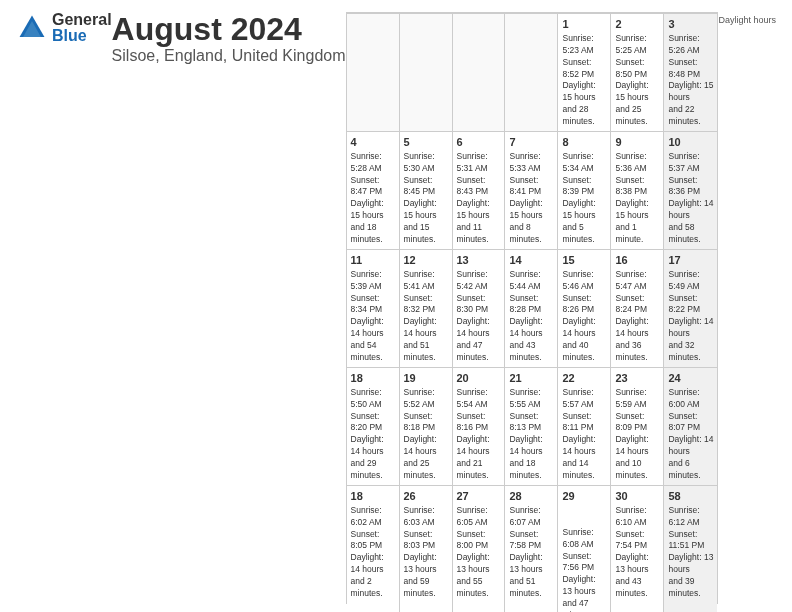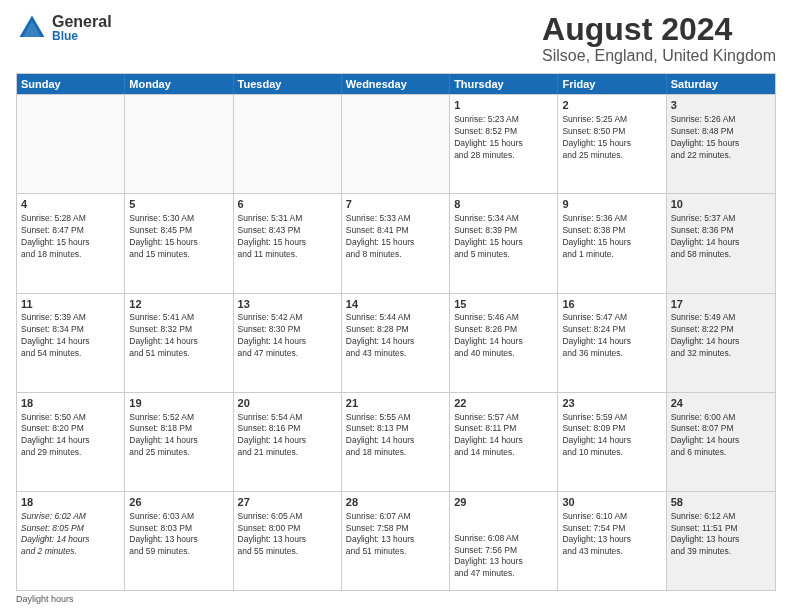--- a/index.html
+++ b/index.html
@@ -8,21 +8,21 @@
       background: #fff;
       width: 792px;
       height: 612px;
       overflow: hidden;
     }
     .page {
       width: 792px;
       height: 612px;
       padding: 12px 16px 8px 16px;
       display: flex;
-      flex-direction: column;
+      flex-direction: row;
     }
     .header {
       display: flex;
       justify-content: space-between;
       align-items: flex-start;
       margin-bottom: 8px;
     }
     .logo {
       display: flex;
       align-items: center;
@@ -32,21 +32,21 @@
       display: flex;
       flex-direction: column;
       line-height: 1;
     }
     .logo-general {
       font-size: 16px;
       font-weight: bold;
       color: #333;
     }
     .logo-blue {
-      font-size: 12px;
+      font-size: 16px;
       font-weight: bold;
       color: #1a6bb5;
     }
     .logo-icon {
       width: 32px;
       height: 32px;
     }
     .title-block {
       text-align: left;
     }
@@ -136,29 +136,20 @@
         <span class="logo-blue">Blue</span>
       </div>
     </div>
     <div class="title-block">
       <h1>August 2024</h1>
       <h2>Silsoe, England, United Kingdom</h2>
     </div>
   </div>
 
   <div class="calendar">
-    <div class="cal-header">
-    <div class="cal-header-cell">Sunday</div>
-        <div class="cal-header-cell">Monday</div>
-        <div class="cal-header-cell">Tuesday</div>
-        <div class="cal-header-cell">Wednesday</div>
-        <div class="cal-header-cell">Thursday</div>
-        <div class="cal-header-cell">Friday</div>
-        <div class="cal-header-cell">Saturday</div>
-      </div>
     <div class="cal-body">
     <div class="cal-row">
           <div class="cal-cell empty"></div>
           <div class="cal-cell empty"></div>
           <div class="cal-cell empty"></div>
           <div class="cal-cell empty"></div>
           <div class="cal-cell">
             <span class="day-num">1</span>
             <div class="cell-text" style="white-space: pre-line;">Sunrise: 5:23 AM
 Sunset: 8:52 PM
@@ -329,21 +320,21 @@
             <span class="day-num">24</span>
             <div class="cell-text" style="white-space: pre-line;">Sunrise: 6:00 AM
 Sunset: 8:07 PM
 Daylight: 14 hours
 and 6 minutes.</div>
           </div>
         </div>
         <div class="cal-row">
           <div class="cal-cell">
             <span class="day-num">18</span>
-            <div class="cell-text" style="white-space: pre-line; font-style: italic;">Sunrise: 6:02 AM
+            <div class="cell-text" style="white-space: pre-line;">Sunrise: 6:02 AM
 Sunset: 8:05 PM
 Daylight: 14 hours
 and 2 minutes.</div>
           </div>
           <div class="cal-cell">
             <span class="day-num">26</span>
             <div class="cell-text" style="white-space: pre-line;">Sunrise: 6:03 AM
 Sunset: 8:03 PM
 Daylight: 13 hours
 and 59 minutes.</div>

